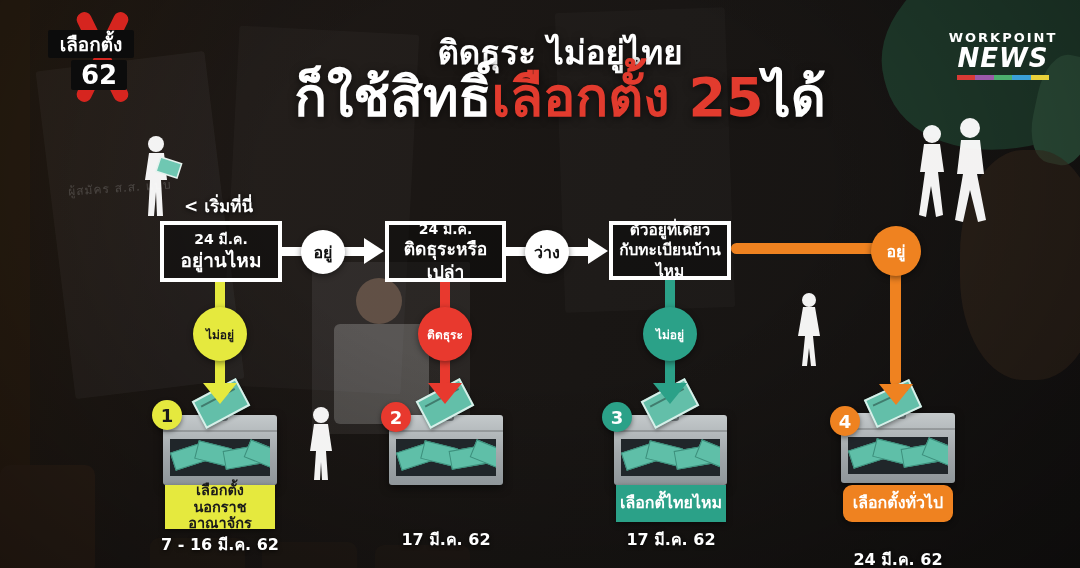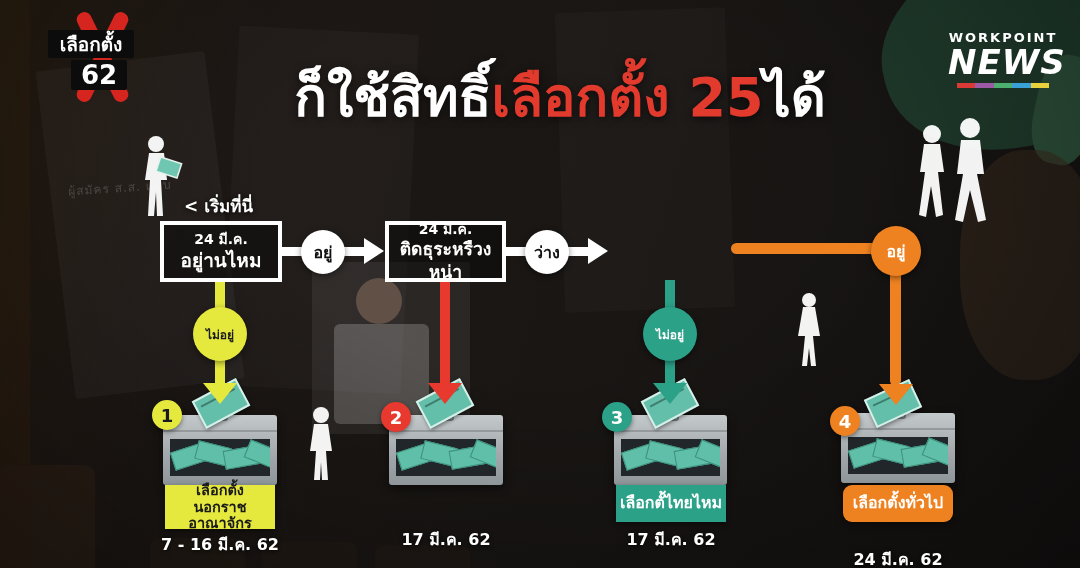--- a/index.html
+++ b/index.html
@@ -13,21 +13,21 @@
   .bg{z-index:0;}
   .paper{background:rgba(255,255,255,.045);border-radius:3px;}
   .vignette{left:0;top:0;width:1080px;height:568px;z-index:1;
     background:radial-gradient(ellipse at 50% 32%,rgba(0,0,0,0) 35%,rgba(0,0,0,.38) 100%);}
   .photo-text{color:rgba(255,255,255,.20);font-size:12px;transform:rotate(-4deg);letter-spacing:1px;}
   .sil{fill:#fff;opacity:.95;}
   
   .xbar{width:15px;height:98px;background:#d6251f;border-radius:7px;}
   .lbox{background:#0c0c0c;color:#fff;font-weight:bold;display:flex;align-items:center;justify-content:center;border-radius:2px;}
   .brand-top{color:#fff;font-size:13px;font-weight:bold;letter-spacing:2px;}
-  .brand-news{color:#fff;font-size:34px;font-weight:800;font-style:italic;letter-spacing:1px;line-height:1;text-align:center;}
+  .brand-news{color:#fff;font-size:26px;font-weight:800;font-style:italic;letter-spacing:1px;line-height:1;text-align:center;}
   .stripe{display:flex;width:92px;height:5px;margin-top:4px;}
   .stripe span{flex:1;}
   .title1{color:#fff;font-size:33px;font-weight:800;text-align:center;text-shadow:0 2px 8px rgba(0,0,0,.6);}
   .title2{color:#fff;font-size:54px;font-weight:800;text-align:center;line-height:1.35;text-shadow:0 2px 8px rgba(0,0,0,.6);white-space:nowrap;}
   .title2 .red{color:#e23b2e;}
   .start-label{color:#fff;font-size:17px;font-weight:600;text-shadow:0 1px 4px rgba(0,0,0,.7);}
   
   .flow{z-index:3;}
   .dbox{box-sizing:border-box;border:4px solid #fff;background:rgba(8,8,8,.48);color:#fff;
     display:flex;flex-direction:column;align-items:center;justify-content:center;text-align:center;line-height:1.3;}
@@ -127,50 +127,56 @@
     <div class="brand-news">NEWS</div>
     <div class="stripe" style="margin-left:9px">
       <span style="background:#d93a35"></span>
         <span style="background:#9b59a8"></span>
         <span style="background:#4caf6e"></span>
         <span style="background:#3aa0d8"></span>
         <span style="background:#e8d13a"></span>
     </div>
   </div>
 
+  <div class="abs title1" style="left:240px;top:26px;width:640px;z-index:2">ติดธุระ ไม่อยู่ไทย</div>
   <div class="abs title2" style="left:200px;top:62px;width:720px;z-index:2"><span>ก็ใช้สิทธิ์</span><span class="red">เลือกตั้ง 25</span><span>ได้</span></div>
 
   <div class="abs start-label flow" style="left:184px;top:192px">&lt; เริ่มที่นี่</div>
 
   <div class="abs dbox flow" style="left:160px;top:221px;width:122px;height:61px">
     <div class="t-sm">24 มี.ค.</div>
     <div class="t-lg">อยู่านไหม</div>
   </div>
   <div class="abs dbox flow" style="left:385px;top:221px;width:121px;height:61px">
     <div class="t-sm">24 มี.ค.</div>
-    <div class="t-lg" style="font-size:17.5px">ติดธุระหรืวงหน่า</div>
+    <div class="t-lg" style="font-size:17.5px">ติดธุระหรือเปล่า</div>
+  </div>
+  <div class="abs dbox flow" style="left:609px;top:221px;width:122px;height:59px">
+    <div class="t-md">ตัวอยู่ที่เดียว</div>
+    <div class="t-md">กับทะเบียนบ้านไหม</div>
   </div>
 
   <div class="abs hline" style="left:282px;top:247px;width:88px"></div>
   <div class="abs tri-r" style="left:364px;top:238px"></div>
   <div class="abs wcirc" style="left:301px;top:230px">อยู่</div>
   <div class="abs hline" style="left:506px;top:247px;width:84px"></div>
   <div class="abs tri-r" style="left:588px;top:238px"></div>
   <div class="abs wcirc" style="left:525px;top:230px">ว่าง</div>
 
   <div class="abs hline c-orange" style="left:731px;top:243px;width:150px;height:11px"></div>
   <div class="abs vline c-orange" style="left:890px;top:268px;height:118px;width:11px"></div>
   <div class="abs ocirc" style="left:871px;top:226px">อยู่</div>
   <div class="abs tri-d bd-orange" style="left:879px;top:384px"></div>
 
   <div class="abs vline c-yellow" style="left:215px;top:282px;height:102px"></div>
   <div class="abs bcirc c-yellow" style="left:193px;top:307px">ไม่อยู่</div>
   <div class="abs tri-d bd-yellow" style="left:203px;top:383px"></div>
 
   <div class="abs vline c-red" style="left:440px;top:282px;height:102px"></div>
+  <div class="abs bcirc c-red" style="left:418px;top:307px">ติดธุระ</div>
   <div class="abs tri-d bd-red" style="left:428px;top:383px"></div>
 
   <div class="abs vline c-teal" style="left:665px;top:280px;height:104px"></div>
   <div class="abs bcirc c-teal" style="left:643px;top:307px">ไม่อยู่</div>
   <div class="abs tri-d bd-teal" style="left:653px;top:383px"></div>
 
   <div class="abs denv" style="left:196px;top:388px;transform:rotate(-28deg)"></div>
   <div class="abs denv" style="left:420px;top:388px;transform:rotate(-28deg)"></div>
   <div class="abs denv" style="left:645px;top:388px;transform:rotate(-28deg)"></div>
   <div class="abs denv" style="left:868px;top:388px;transform:rotate(-25deg)"></div>

